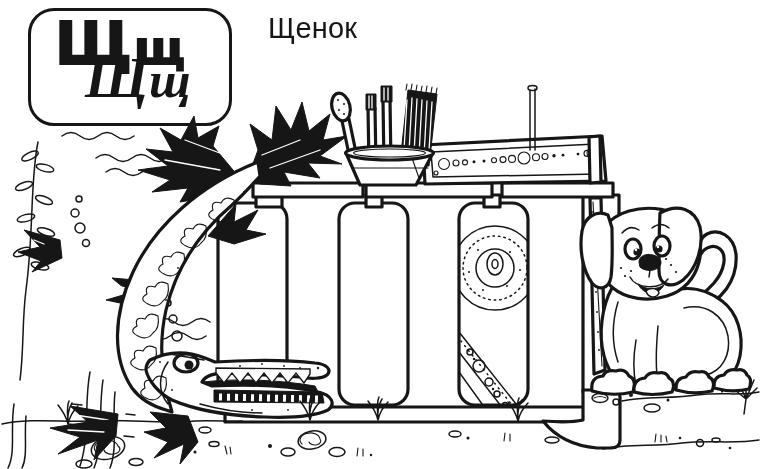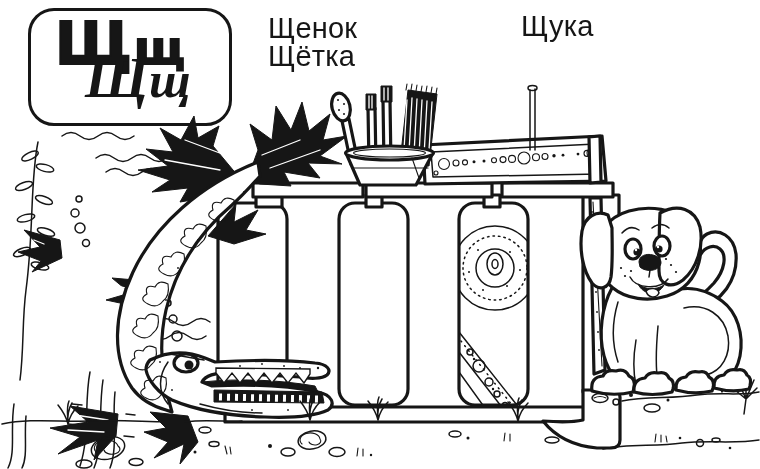--- a/index.html
+++ b/index.html
@@ -37,24 +37,22 @@
       <span class="print-lower">щ</span>
     </div>
     <div class="cursive-letters">
       <span class="cursive-upper">Щ</span>
       <span class="cursive-lower">щ</span>
     </div>
   </div>
 
   <div class="vocab vocab-left">
     <div>Щенок</div>
-    <div>Щётка</div>
   </div>
   <div class="vocab vocab-right">
-    <div>Щука</div>
   </div>
 
   <svg class="scene" viewBox="0 0 760 469" xmlns="http://www.w3.org/2000/svg">
     <defs>
       <clipPath id="clipS3">
           <rect x="459" y="203" width="69" height="202" rx="16"></rect>
         </clipPath>
       <path id="tuft" class="ln" d="M0,0 C-2,-8 -6,-14 -10,-19 M0,0 C-1,-10 1,-16 4,-21 M0,0 C2,-9 6,-14 10,-18 M0,0 C0,-8 -2,-16 1,-23"></path>
     </defs>
 

